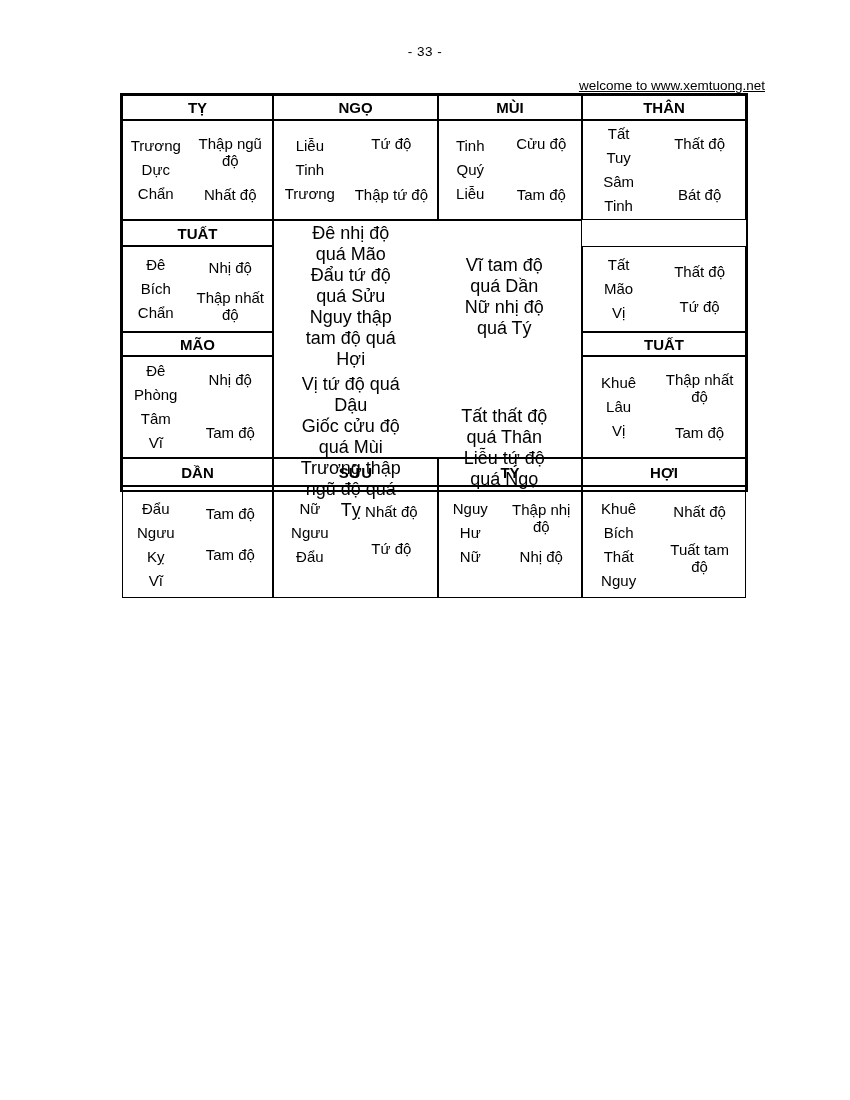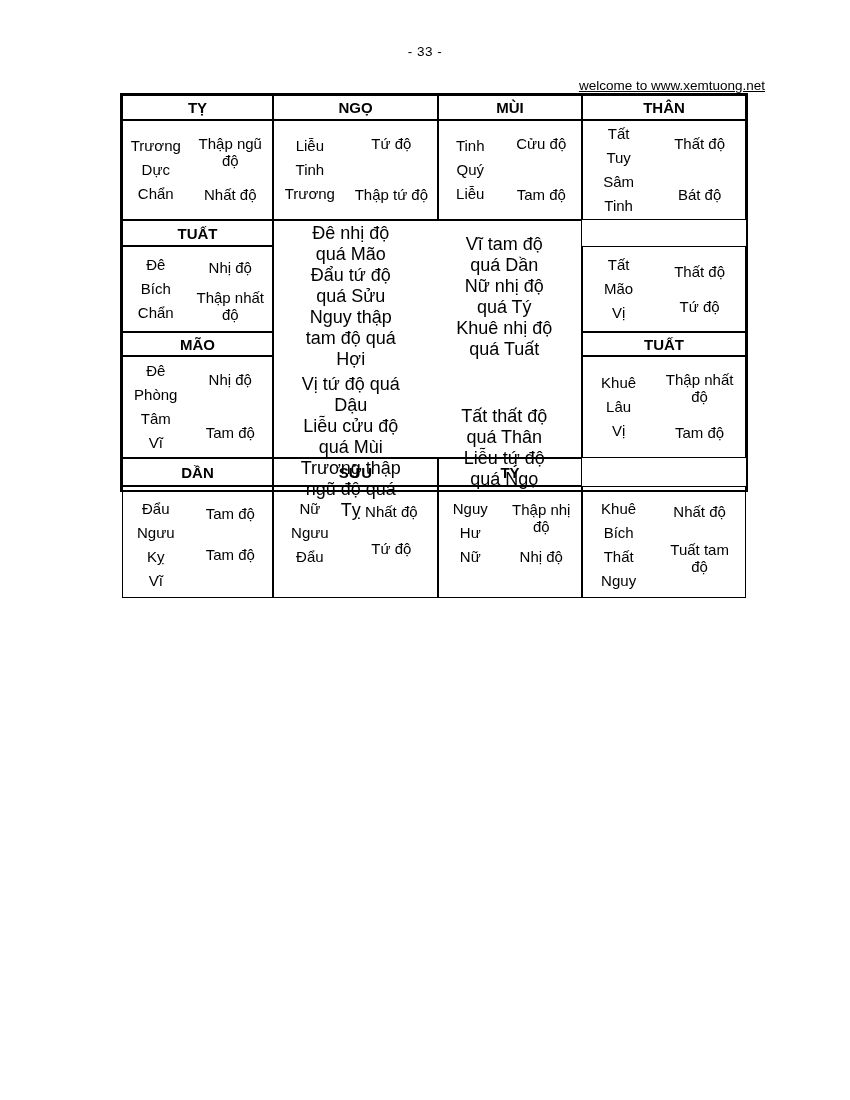--- a/index.html
+++ b/index.html
@@ -127,25 +127,24 @@
 
     <div class="gc center-cell" style="grid-row:3/7;grid-column:2/4">
       <div class="cblock">
         <div>Đê nhị độ quá Mão</div>
         <div>Đẩu tứ độ quá Sửu</div>
         <div>Nguy thập tam độ quá Hợi</div>
       </div>
       <div class="cblock">
         <div>Vĩ tam độ quá Dần</div>
         <div>Nữ nhị độ quá Tý</div>
-        <div>Khuê nhị độ quá Tuất</div>
       </div>
       <div class="cblock">
         <div>Vị tứ độ quá Dậu</div>
-        <div>Liễu cửu độ quá Mùi</div>
+        <div>Giốc cửu độ quá Mùi</div>
         <div>Trương thập ngũ độ quá Tỵ</div>
       </div>
       <div class="cblock">
         <div>Tất thất độ quá Thân</div>
         <div>Liễu tứ độ quá Ngọ</div>
       </div>
     </div>
 
 
     <div class="gc cell" style="grid-row:4;grid-column:1">
@@ -204,20 +203,23 @@
 
     <div class="gc hdr" style="grid-row:7;grid-column:1">
         <span>DẦN</span>
       </div>
     <div class="gc hdr" style="grid-row:7;grid-column:2">
         <span>SỬU</span>
       </div>
     <div class="gc hdr" style="grid-row:7;grid-column:3">
         <span>TÝ</span>
       </div>
+    <div class="gc hdr" style="grid-row:7;grid-column:4">
+        <span>HỢI</span>
+      </div>
 
     <div class="gc cell" style="grid-row:8;grid-column:1">
       <div class="stars" style="justify-content:flex-start;padding-top:12px">
         <div>Đẩu</div>
         <div>Ngưu</div>
         <div>Kỵ</div>
         <div>Vĩ</div>
       </div>
       <div class="degs" style="padding:18px 2px 34px">
         <div class="deg">Tam độ</div>

